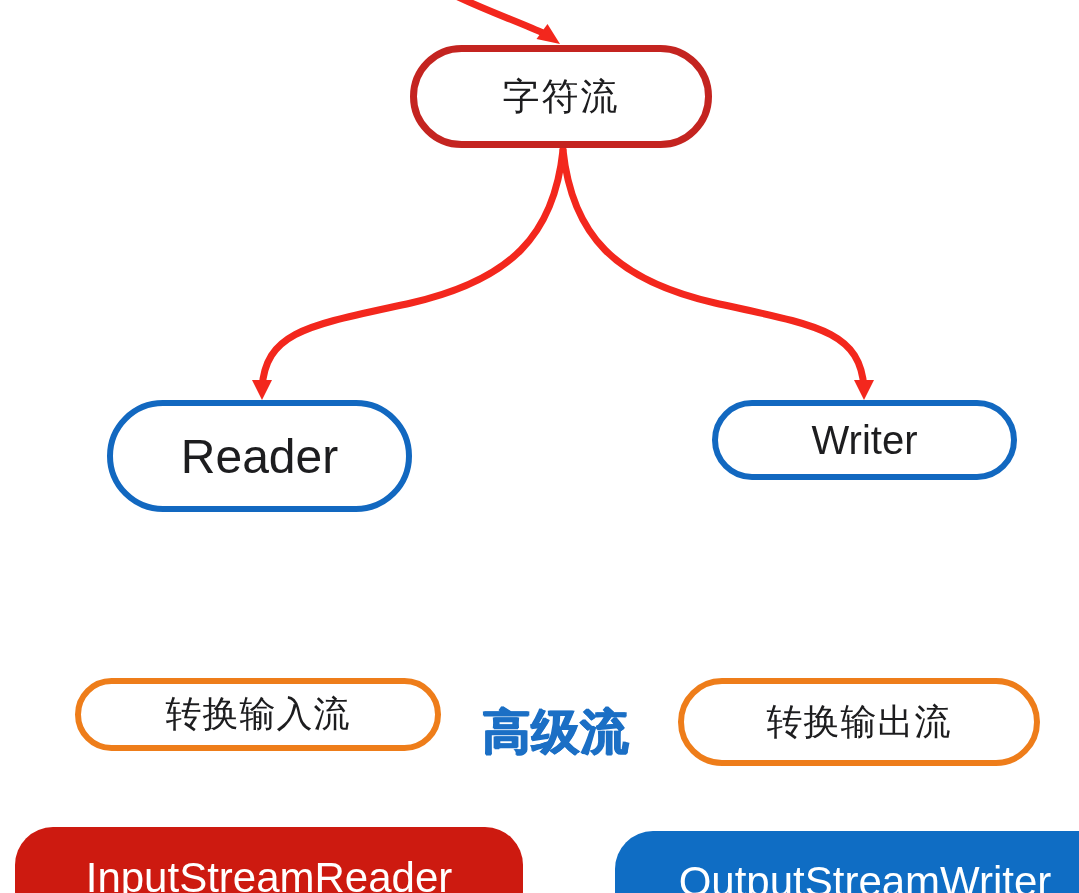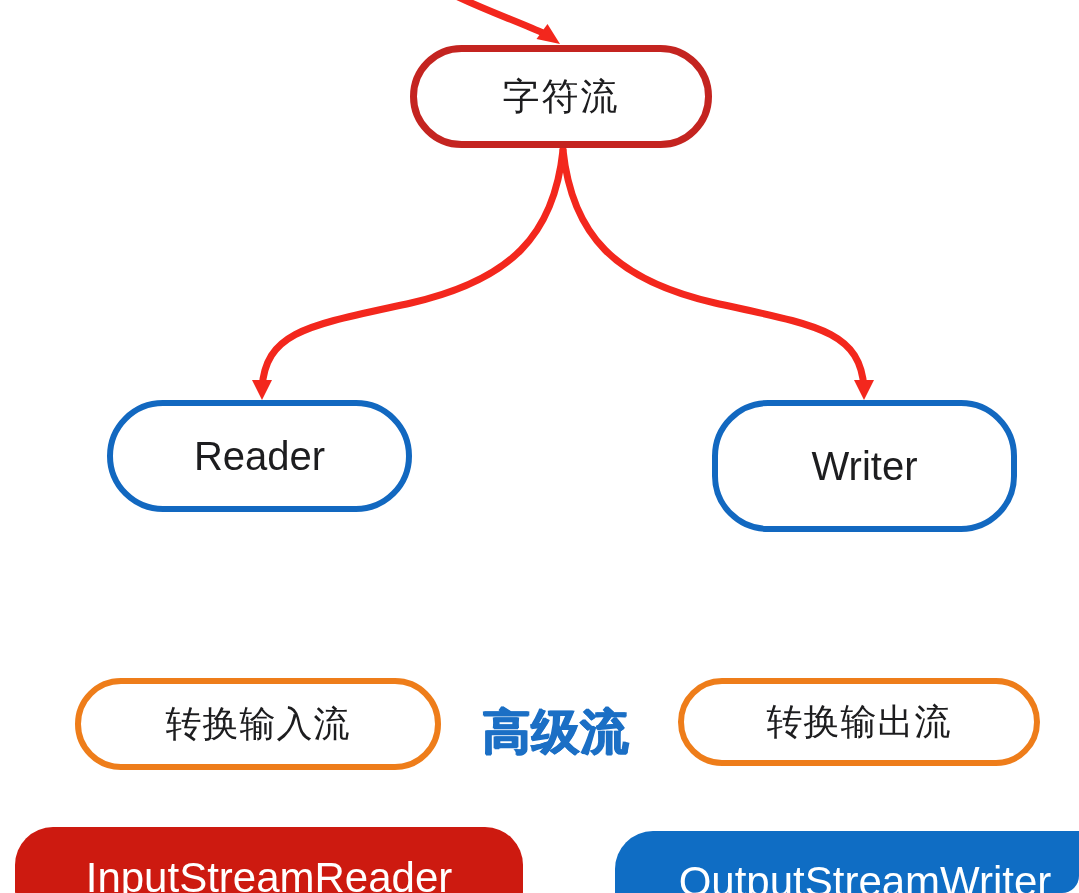--- a/index.html
+++ b/index.html
@@ -12,47 +12,46 @@
     --red-fill-light:#dd604d;
     --blue-fill:#0f6dc4;
     --ink:#1d1d1f;
     --bg:#ffffff;
   }
   html,body{margin:0;padding:0;}
   body{font-family:"Liberation Sans","DejaVu Sans",sans-serif;background:#fff;}
   .stage{
     position:relative;width:1079px;height:893px;overflow:hidden;
     background:var(--bg);
-    border-radius:17px;
   }
   .arrow-layer{position:absolute;left:0;top:0;width:1079px;height:893px;pointer-events:none;}
   .arrow-path{fill:none;stroke:var(--arrow-red);stroke-width:7;stroke-linecap:round;}
   .arrow-head{fill:var(--arrow-red);stroke:none;}
 
   .node{
     position:absolute;display:flex;align-items:center;justify-content:center;
     box-sizing:border-box;background:#fff;color:var(--ink);
   }
   .node-charstream{
     left:410px;top:45px;width:302px;height:103px;
     border:7px solid var(--darkred-border);border-radius:54px;
     font-size:37px;font-weight:500;letter-spacing:2px;
   }
   .node-reader{
     left:107px;top:400px;width:305px;height:112px;
     border:6px solid var(--blue-border);border-radius:56px;
-    font-size:40px;font-weight:400;justify-content:center;
+    font-size:48px;font-weight:400;justify-content:center;
   }
   .node-writer{
-    left:712px;top:400px;width:305px;height:132px;
+    left:712px;top:400px;width:305px;height:80px;
     border:6px solid var(--blue-border);border-radius:56px;
     font-size:40px;font-weight:400;
   }
   .node-convert-input{
-    left:75px;top:678px;width:366px;height:92px;
+    left:75px;top:678px;width:366px;height:73px;
     border:6px solid var(--orange-border);border-radius:50px;
     font-size:36px;font-weight:500;letter-spacing:1px;align-items:center;
   }
   .node-convert-output{
     left:678px;top:678px;width:362px;height:88px;
     border:6px solid var(--orange-border);border-radius:50px;
     font-size:36px;font-weight:500;letter-spacing:1px;
   }
   .advanced-label{
     position:absolute;left:480px;top:700px;width:152px;height:62px;

